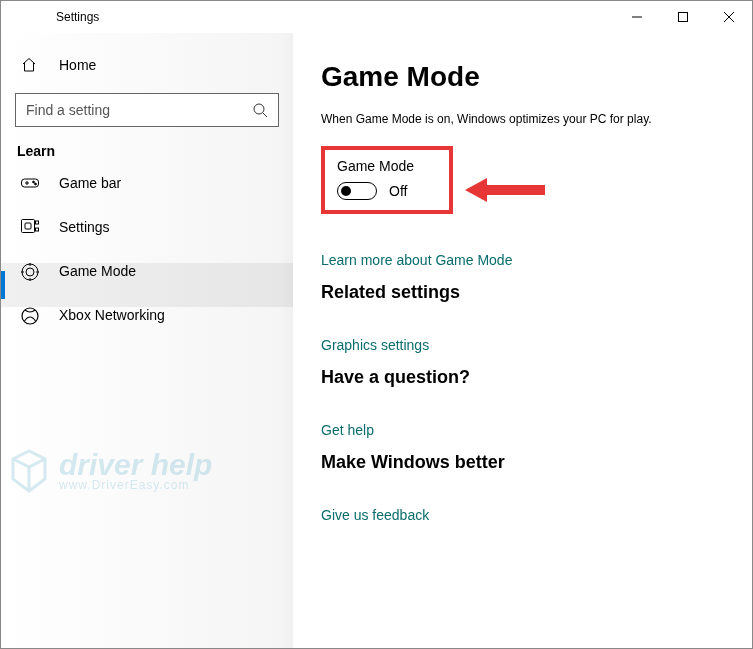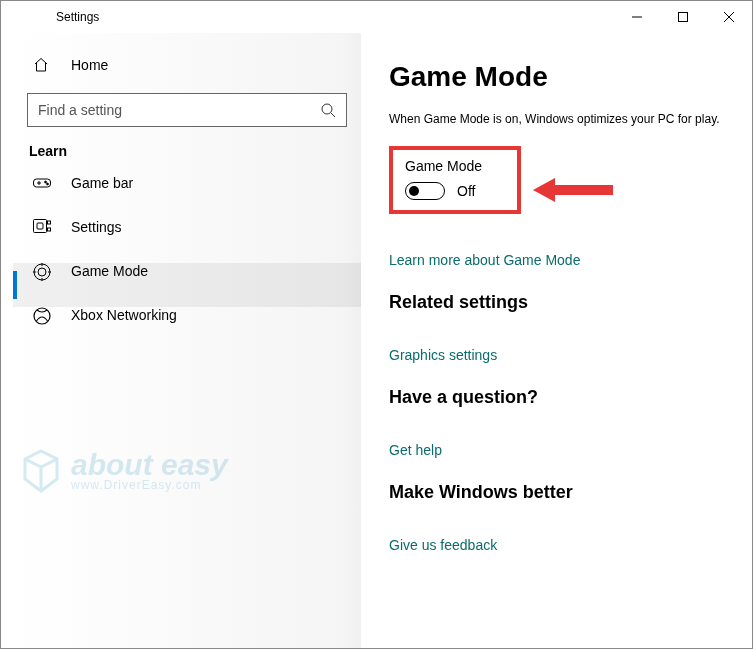--- a/index.html
+++ b/index.html
@@ -3,21 +3,21 @@
 <meta charset="utf-8">
 <style>
   * { box-sizing: border-box; margin: 0; padding: 0; }
   body { font-family: "Segoe UI", Arial, sans-serif; font-size: 14px; color: #000; background: #fff; width: 753px; height: 649px; overflow: hidden; border: 1px solid #888; position: relative; }
   .titlebar { height: 32px; display: flex; align-items: center; padding-left: 43px; }
   .title { padding-left: 12px; font-size: 12px; flex: 1; }
   .win-controls { display: flex; }
   .win-btn { width: 46px; height: 32px; display: flex; align-items: center; justify-content: center; cursor: default; }
   .win-btn svg { width: 10px; height: 10px; stroke: #000; stroke-width: 1; fill: none; }
   .layout { display: flex; height: calc(100% - 32px); }
-  .sidebar { width: 348px; padding: 12px 0 0 0; background: linear-gradient(to right, #fff, #f5f5f5 95%, #f0f0f0); position: relative; margin-left: 12px; }
+  .sidebar { width: 292px; padding: 12px 0 0 0; background: linear-gradient(to right, #fff, #f5f5f5 95%, #f0f0f0); position: relative; }
   .home-row { display: flex; align-items: center; height: 40px; padding-left: 20px; cursor: default; }
   .home-row .icon { width: 18px; margin-right: 20px; display: flex; }
   .search { margin: 8px 14px 16px 14px; height: 34px; border: 1px solid #666; display: flex; align-items: center; padding: 4px 10px; background: #fff; }
   .search input { flex: 1; border: none; outline: none; font-size: 14px; background: transparent; }
   .search input::placeholder { color: #555; }
   .search .sicon { width: 16px; height: 16px; }
   .section-label { font-weight: 600; padding: 0 16px 16px 16px; font-size: 14px; }
   .nav-item { display: flex; align-items: flex-start; height: 44px; padding-left: 20px; cursor: default; position: relative; }
   .nav-item .icon { width: 18px; margin-right: 20px; display: flex; align-items: center; justify-content: center; }
   .nav-item.selected { background: rgba(0,0,0,0.06); }
@@ -25,21 +25,21 @@
   .content { flex: 1; padding: 28px 24px 0 28px; overflow: auto; }
   .page-title { font-size: 28px; font-weight: 600; margin-bottom: 18px; }
   .desc { font-size: 12px; line-height: 1.4; margin-bottom: 18px; max-width: 360px; }
   .toggle-box { border: 4px solid #e63636; padding: 8px 12px 10px 12px; width: 132px; position: relative; margin-bottom: 14px; }
   .toggle-label { font-size: 14px; margin-bottom: 8px; }
   .toggle-row { display: flex; align-items: center; }
   .toggle { width: 40px; height: 18px; border: 1.5px solid #000; border-radius: 10px; position: relative; margin-right: 12px; }
   .toggle .knob { width: 10px; height: 10px; background: #000; border-radius: 50%; position: absolute; left: 3px; top: 50%; transform: translateY(-50%); }
   .arrow { position: absolute; left: 140px; top: 26px; }
   .link { color: #0a6c6c; font-size: 14px; cursor: default; display: inline-block; margin-top: 24px; }
-  .sub-heading { font-size: 18px; font-weight: 600; margin-top: 24px; margin-bottom: 10px; }
+  .sub-heading { font-size: 18px; font-weight: 600; margin-top: 14px; margin-bottom: 10px; }
   .watermark { position: absolute; left: 6px; bottom: 155px; opacity: 0.18; pointer-events: none; display: flex; align-items: center; gap: 8px; }
   .watermark .wm-txt { font-size: 30px; font-style: italic; color: #1f8fb8; font-weight: 600; line-height: 0.9; }
   .watermark .wm-sub { font-size: 12px; color: #1f8fb8; letter-spacing: 1px; }
   svg { display: block; }
 </style>
 </head>
 <body>
 
 <div class="titlebar">
   <div class="title">Settings</div>
@@ -135,21 +135,21 @@
       </span>
       <span>Xbox Networking</span>
     </div>
 
     <div class="watermark">
       <svg width="44" height="44" viewBox="0 0 44 44" fill="none" stroke="#1f8fb8" stroke-width="3">
           <path d="M6 10 L22 2 L38 10 V30 L22 42 L6 30 Z"></path>
           <path d="M6 10 L22 18 L38 10 M22 18 V42"></path>
         </svg>
       <div>
-        <div class="wm-txt">about easy</div>
+        <div class="wm-txt">driver help</div>
         <div class="wm-sub">www.DriverEasy.com</div>
       </div>
     </div>
   </div>
 
   <div class="content">
     <div class="page-title">Game Mode</div>
     <div class="desc">When Game Mode is on, Windows optimizes your PC for play.</div>
 
     <div class="toggle-box">

